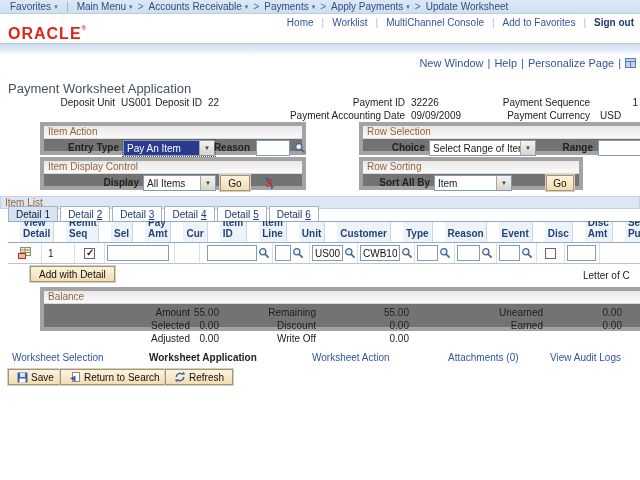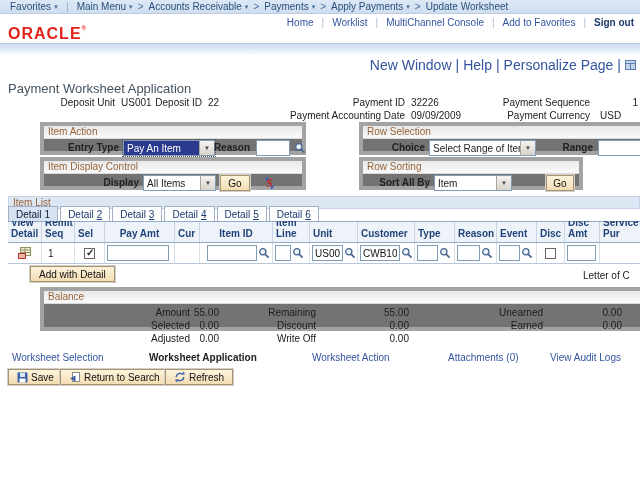--- a/index.html
+++ b/index.html
@@ -38,21 +38,21 @@
   .logo::after { content:"\00AE"; font-size:6px; vertical-align:top; }
   .bluestrip {
     left:0; top:43px; width:640px; height:11px;
     border-top:1px solid #b6cbe2;
     background:linear-gradient(180deg,#ccdcee,#f3f8fd);
   }
 
   
   .pagebar {
     top:57px; right:4px; display:flex; align-items:center;
-    color:#33549f; font-size:14px;
+    color:#33549f; font-size:11px;
   }
   .pagebar .pl { cursor:pointer; }
   .pagebar .sep { margin:0 4px; color:#33549f; }
 
   .pagetitle { left:8px; top:81px; font-size:13px; color:#44525f; }
 
   
   .lbl { font-weight:normal; color:#1c1c1c; }
   .ta-r { text-align:right; }
 
@@ -95,40 +95,40 @@
     border:1px solid #a8946a; box-shadow:0 0 0 1px #cfcfcf;
     font-size:10px; color:#111; cursor:pointer; white-space:nowrap;
   }
 
   
   .cb { width:11px; height:11px; border:1px solid #666; background:#fff; position:relative; display:inline-block; cursor:pointer; }
   .cb.on::after { content:"\2713"; position:absolute; left:1px; top:-2px; font-size:10px; font-weight:bold; color:#222; }
 
   
   .listbar {
-    left:8px; top:196px; right:0; height:13px; line-height:12px; padding-left:4px;
+    left:0; top:196px; right:0; height:13px; line-height:12px; padding-left:4px;
     background:#dde6f3; border:1px solid #c6d2e4; color:#96653a;
   }
   .tabs { left:8px; top:206px; height:15px; display:flex; gap:2px; }
   .tab {
     height:15px; padding:0 7px; display:flex; align-items:center;
     border:1px solid #a2b1c7; border-bottom:none; background:#fdfdfd;
     color:#1d3a6d; cursor:pointer;
   }
   .tab .tnum { margin-left:3px; text-decoration:underline; }
   .tab.active { background:#d7e2f2; color:#101c33; }
   .tab.active .tnum { text-decoration:none; }
 
   .gridclip { left:8px; top:221px; right:0; height:44px; overflow:hidden; }
   .gridin { width:652px; }
   .grow { display:flex; }
   .gh {
     background:#eef2f9; border-right:1px solid #c9d4e4;
     color:#1f4377; font-weight:bold;
-    display:flex; align-items:flex-end; padding:1px 3px 3px 3px;
+    display:flex; align-items:flex-end; padding:1px 3px 3px 3px;margin-left:12px;
   }
   .ghrow { border-top:1px solid #93aac9; border-bottom:1px solid #93aac9; height:22px; }
   .gdrow { height:21px; border-bottom:1px solid #b9c6da; }
   .gd {
     border-right:1px solid #d7dfeb; display:flex; align-items:center;
     padding:0 2px; gap:1px;
   }
 
   
   .balrow span { position:absolute; }

